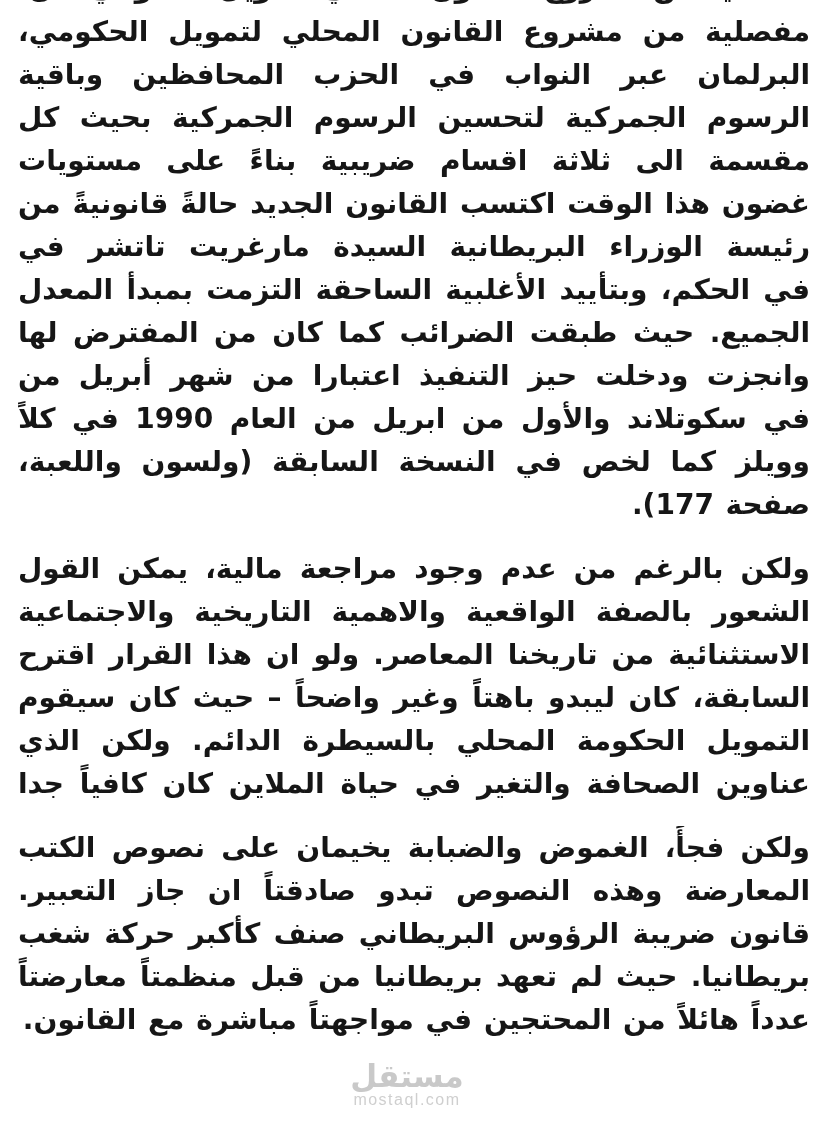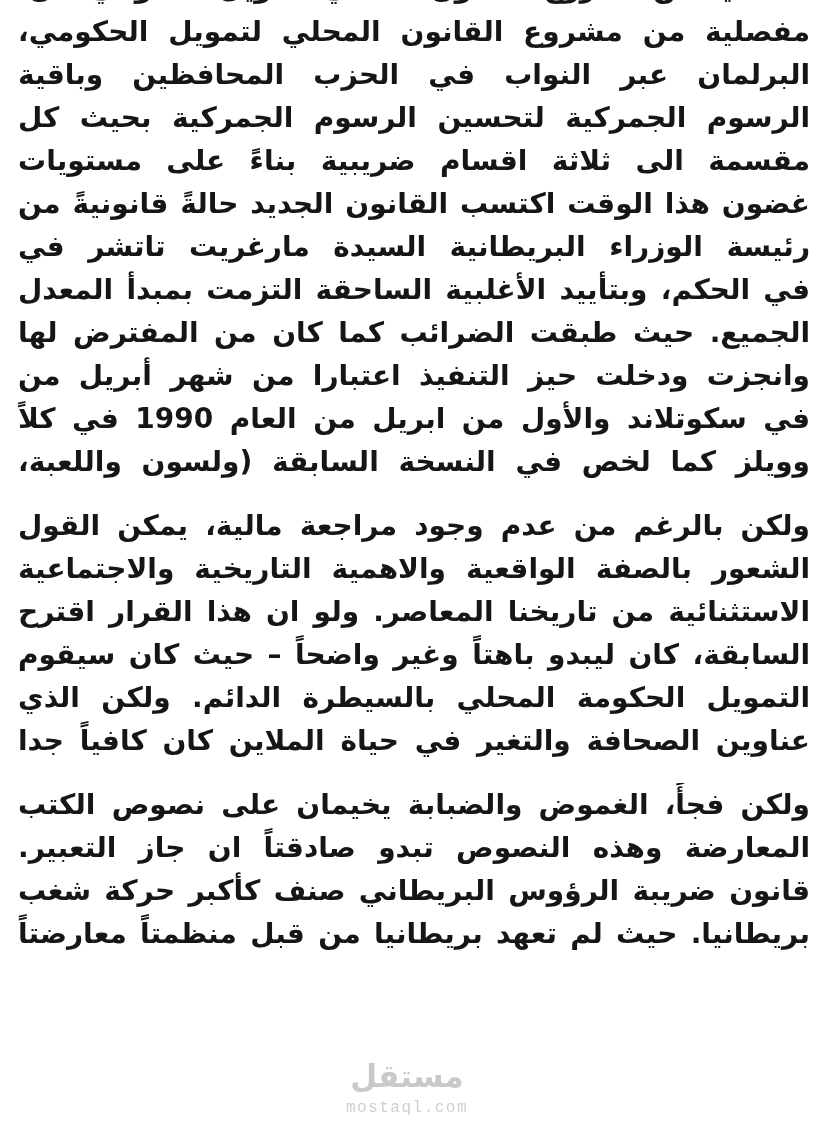--- a/index.html
+++ b/index.html
@@ -69,22 +69,21 @@
     line-height: 32px;
     color: #c9c9c9;
   }
   .wm-domain {
     direction: ltr;
     font-size: 16px;
     font-weight: normal;
     letter-spacing: 1.5px;
     line-height: 16px;
     color: #cfcfcf;
-    font-family: Liberation Mono, monospace;
-    margin-top: 8px;
+    font-family: Liberation Sans, sans-serif;
   }
 </style>
 </head>
 <body>
 
 <div class="page" dir="rtl">
 
   <div class="clip-top">
     <div class="clip-inner">مفصلية من مشروع القانون المحلي لتمويل الحكومي كان يمرر الى البرلمان عبر النواب في الحزب المحافظين</div>
   </div>
@@ -95,34 +94,36 @@
         <div class="line">البرلمان عبر النواب في الحزب المحافظين وباقية الأعضاء لتعديل</div>
         <div class="line">الرسوم الجمركية لتحسين الرسوم الجمركية بحيث كل مرحلة كانت</div>
         <div class="line">مقسمة الى ثلاثة اقسام ضريبية بناءً على مستويات الدخل. وفي</div>
         <div class="line">غضون هذا الوقت اكتسب القانون الجديد حالةً قانونيةً من خبرات</div>
         <div class="line">رئيسة الوزراء البريطانية السيدة مارغريت تاتشر في فترتها الثالثة</div>
         <div class="line">في الحكم، وبتأييد الأغلبية الساحقة التزمت بمبدأ المعدل الثابت على</div>
         <div class="line">الجميع. حيث طبقت الضرائب كما كان من المفترض لها ان تطبق</div>
         <div class="line">وانجزت ودخلت حيز التنفيذ اعتبارا من شهر أبريل من العام 1989</div>
         <div class="line">في سكوتلاند والأول من ابريل من العام 1990 في كلاً من إنجلترا</div>
         <div class="line">وويلز كما لخص في النسخة السابقة (ولسون واللعبة، العرض 3.10</div>
+        <div class="line last">صفحة 177).</div>
       </div>
       <div class="paragraph">
         <div class="line">ولكن بالرغم من عدم وجود مراجعة مالية، يمكن القول بانه يمكن</div>
         <div class="line">الشعور بالصفة الواقعية والاهمية التاريخية والاجتماعية لهذه الحلقة</div>
         <div class="line">الاستثنائية من تاريخنا المعاصر. ولو ان هذا القرار اقترح للأجيال</div>
         <div class="line">السابقة، كان ليبدو باهتاً وغير واضحاً – حيث كان سيقوم صندوق</div>
         <div class="line">التمويل الحكومة المحلي بالسيطرة الدائم. ولكن الذي جرى من تصدر</div>
         <div class="line">عناوين الصحافة والتغير في حياة الملاين كان كافياً جدا لتجاهل</div>
       </div>
       <div class="paragraph">
         <div class="line">ولكن فجأً، الغموض والضبابة يخيمان على نصوص الكتب اليسارية</div>
         <div class="line">المعارضة وهذه النصوص تبدو صادقتاً ان جاز التعبير. تمرداً على</div>
         <div class="line">قانون ضريبة الرؤوس البريطاني صنف كأكبر حركة شغب في تاريخ</div>
         <div class="line">بريطانيا. حيث لم تعهد بريطانيا من قبل منظمتاً معارضتاً تضم</div>
+        <div class="line last">عدداً هائلاً من المحتجين في مواجهتاً مباشرة مع القانون.</div>
       </div>
     </main>
 
   <div class="watermark">
     <div class="wm-logo">مستقل</div>
     <div class="wm-domain">mostaql.com</div>
   </div>
 
 </div>
 

